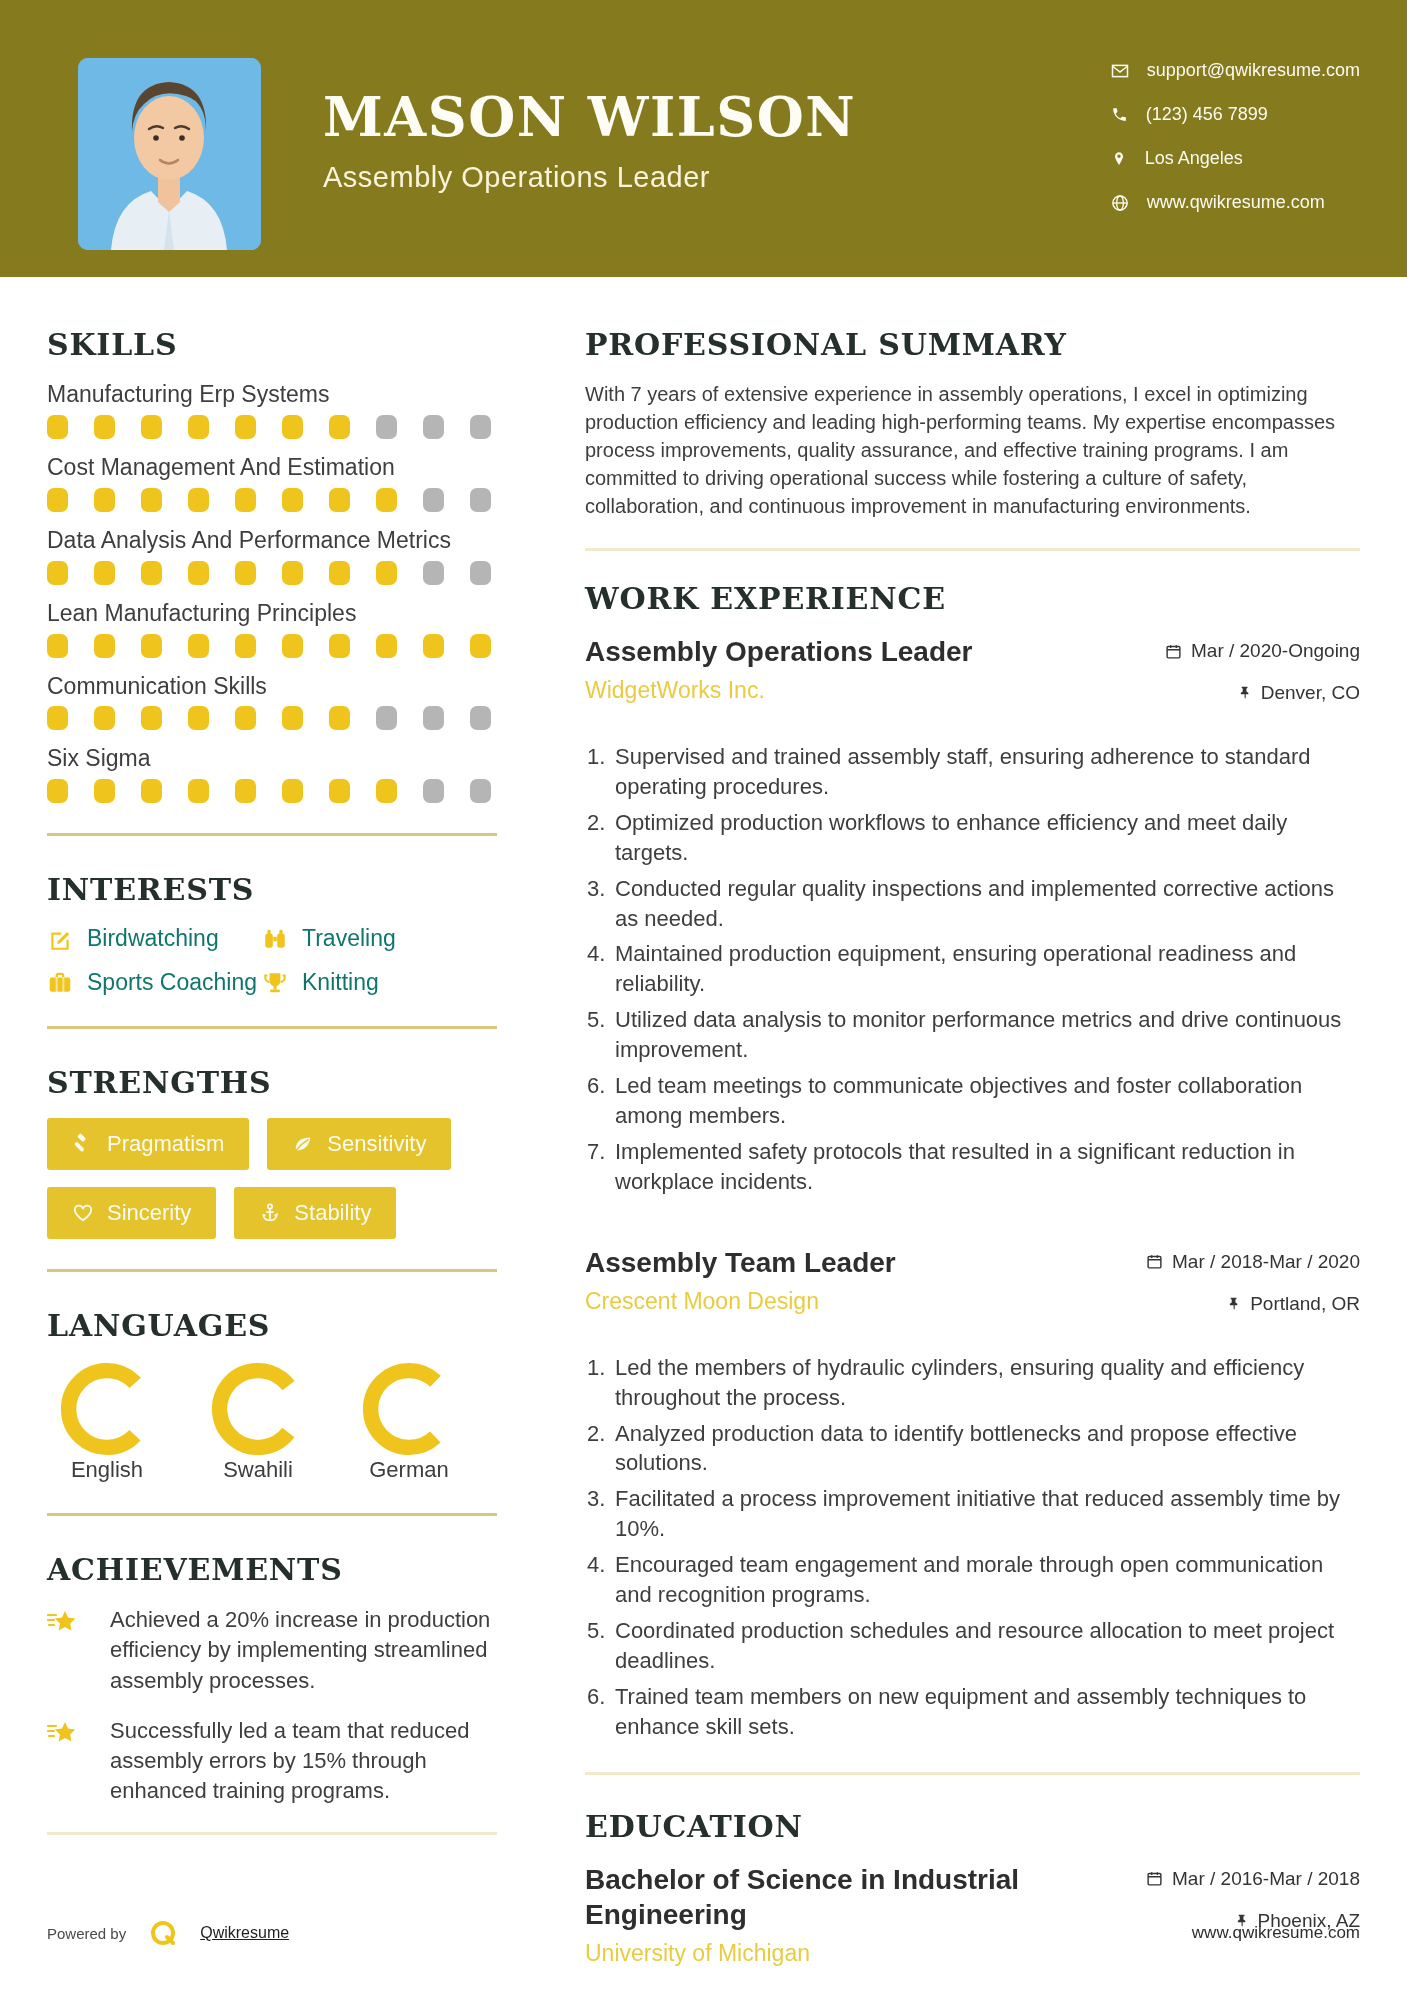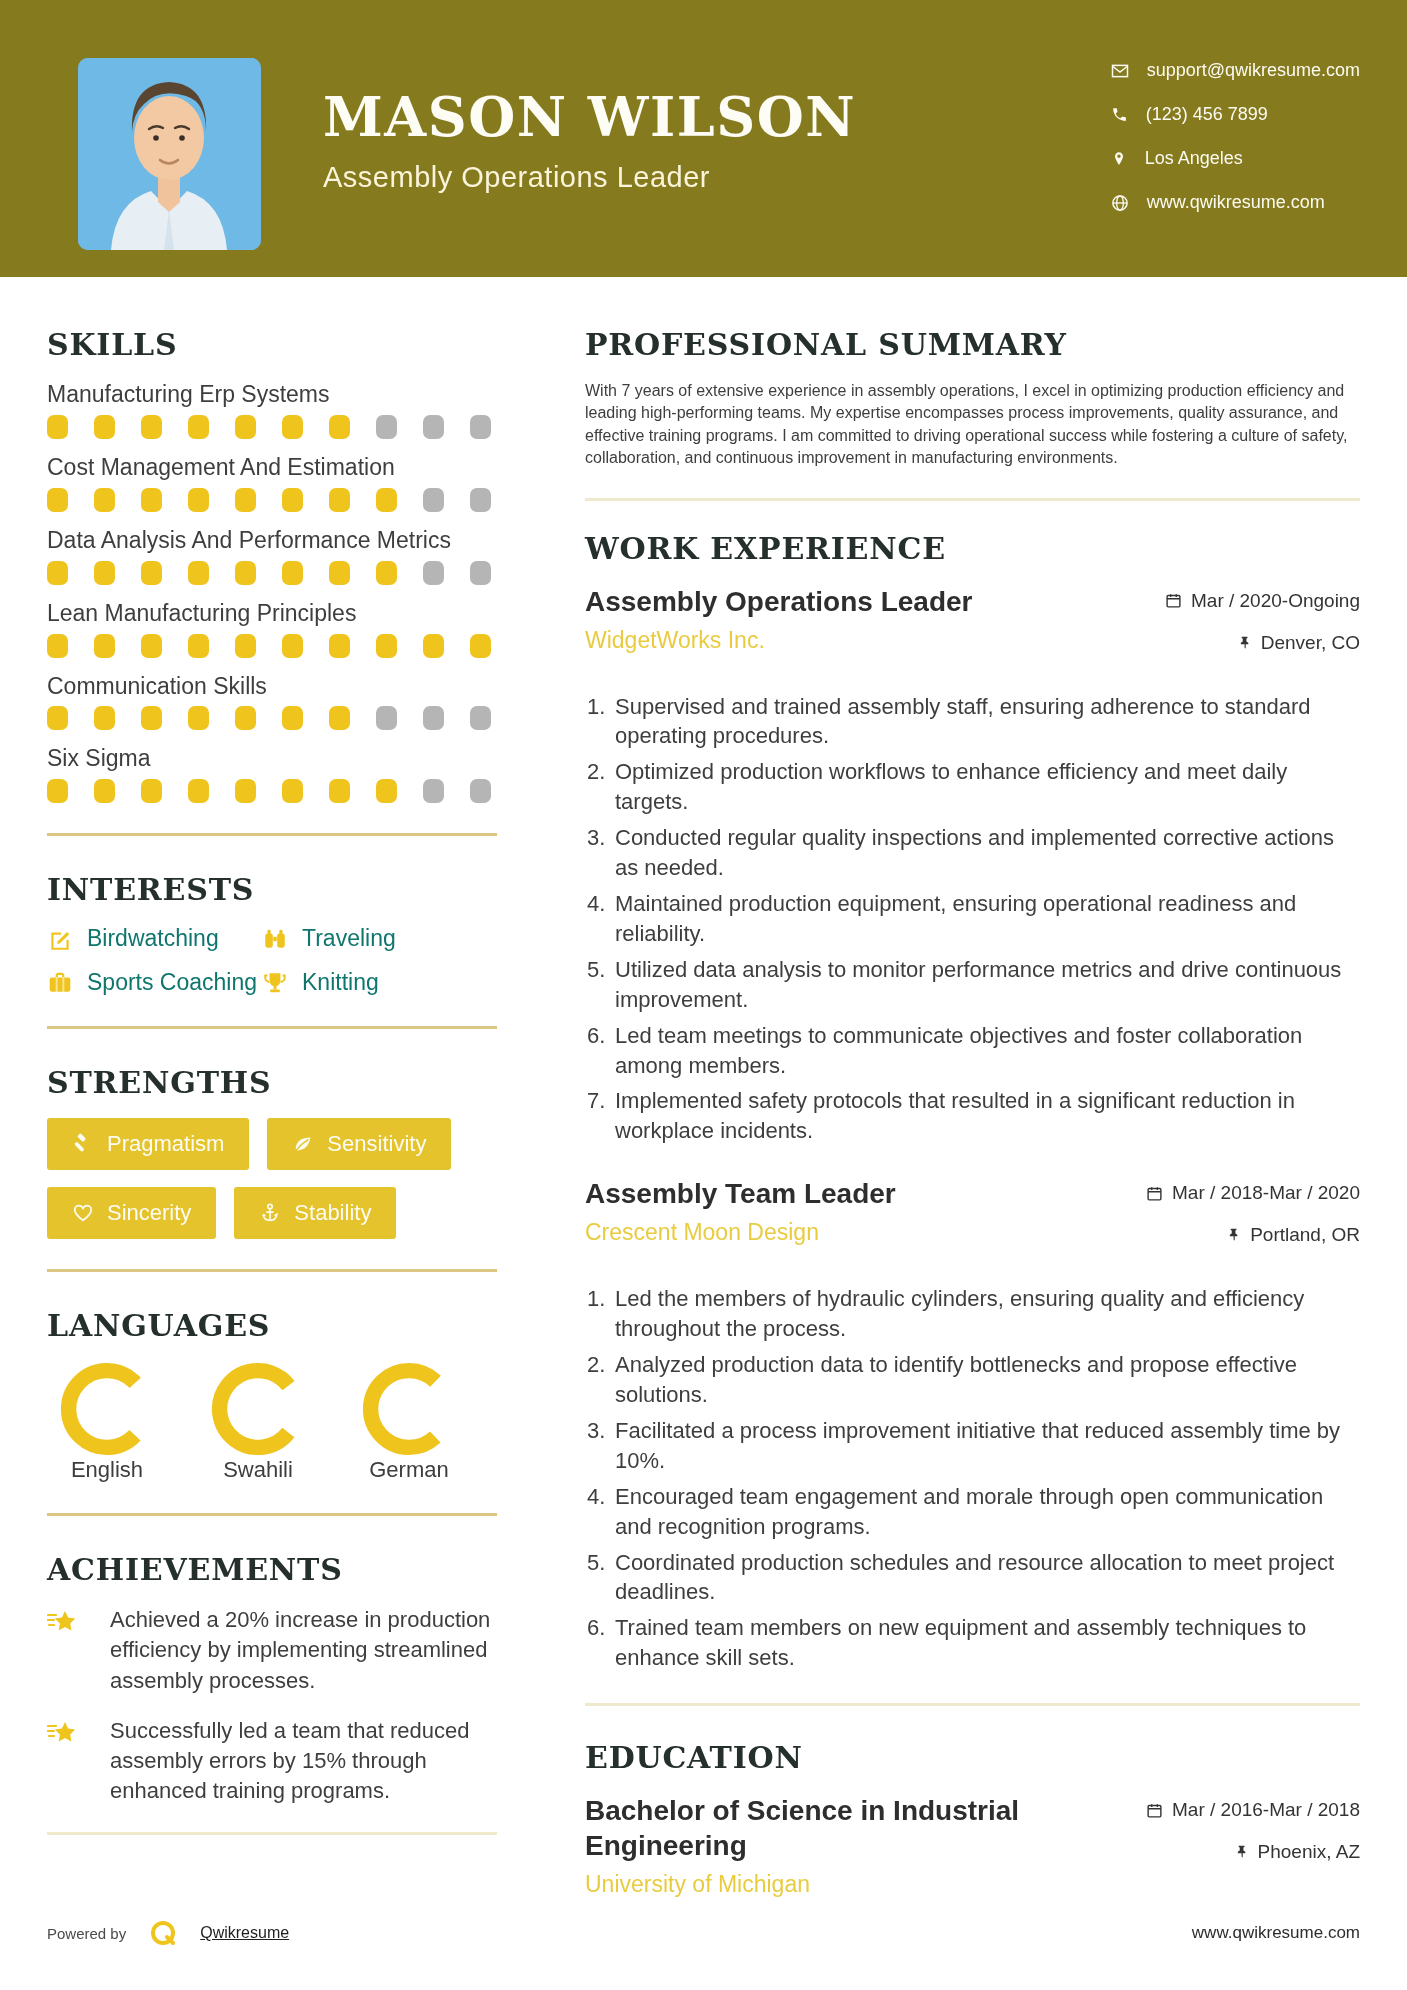--- a/index.html
+++ b/index.html
@@ -57,21 +57,21 @@
   
   .langs { display:flex; gap:31px; margin-top:12px; }
   .lang { width:120px; display:flex; flex-direction:column; align-items:center; }
   .lang svg { width:96px; height:96px; }
   .lang-label { font-size:22px; color:#3D3D3D; }
   
   .achv { display:flex; gap:31px; margin-bottom:20px; }
   .achv svg { flex:0 0 auto; margin-top:3px; }
   .achv-text { font-size:22px; color:#3E3E3E; line-height:1.37; }
   
-  .summary-text { font-size:16px; color:#3E3E3E; line-height:1.4; }
+  .summary-text { font-size:20px; color:#3E3E3E; line-height:1.4; }
   .job { margin-top:4px; }
   .job-head { display:flex; align-items:flex-start; }
   .job-titles { flex:1 1 auto; padding-right:20px; }
   .job-title { font-size:28px; font-weight:600; color:#2E2E2E; line-height:1.25; }
   .job-company { font-size:23px; color:var(--company); margin-top:8px; }
   .job-meta { flex:0 0 auto; text-align:right; font-size:19px; color:#343434; padding-top:6px; }
   .meta-row { display:flex; justify-content:flex-end; align-items:center; gap:9px; margin-bottom:20px; }
   .meta-row svg { display:block; }
   .bullets { list-style:none; counter-reset: li; margin-top:18px; }
   .bullets li {
@@ -400,21 +400,21 @@
           <li>Supervised and trained assembly staff, ensuring adherence to standard operating procedures.</li>
           <li>Optimized production workflows to enhance efficiency and meet daily targets.</li>
           <li>Conducted regular quality inspections and implemented corrective actions as needed.</li>
           <li>Maintained production equipment, ensuring operational readiness and reliability.</li>
           <li>Utilized data analysis to monitor performance metrics and drive continuous improvement.</li>
           <li>Led team meetings to communicate objectives and foster collaboration among members.</li>
           <li>Implemented safety protocols that resulted in a significant reduction in workplace incidents.</li>
         </ol>
       </div>
 
-      <div class="job" style="margin-top:30px;">
+      <div class="job" style="margin-top:48px;">
         <div class="job-head">
           <div class="job-titles">
             <div class="job-title">Assembly Team Leader</div>
             <div class="job-company">Crescent Moon Design</div>
           </div>
           <div class="job-meta">
             <div class="meta-row">
               <svg width="17" height="17" viewBox="0 0 24 24">
                 <rect x="3" y="5" width="18" height="16" rx="1.5" fill="none" stroke="#343434" stroke-width="2"></rect>
                 <path d="M3 9.5 h18 M8 3 v4 M16 3 v4" stroke="#343434" stroke-width="2"></path>

